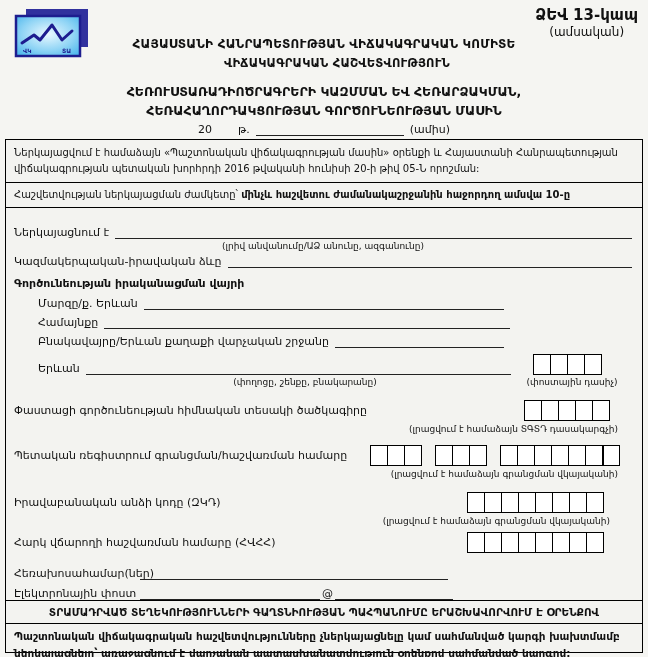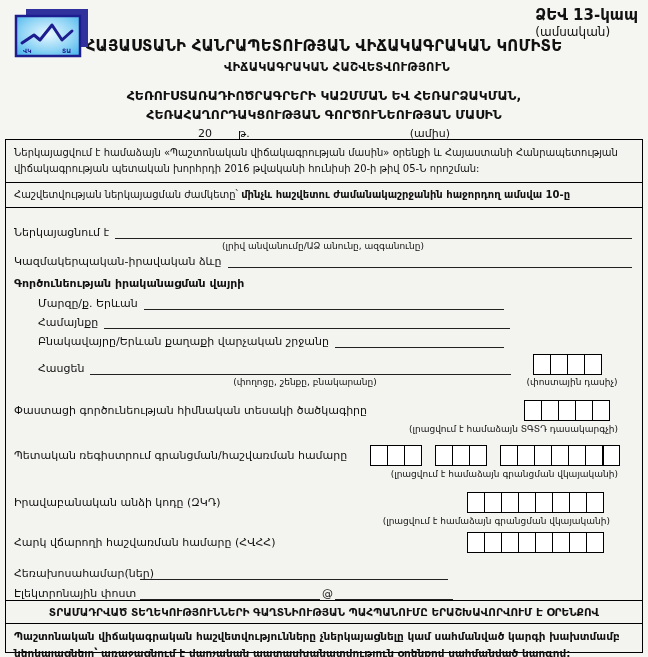--- a/index.html
+++ b/index.html
@@ -8,25 +8,25 @@
     width: 648px; height: 657px;
     background: #f5f5f2;
     font-family: "DejaVu Sans", sans-serif;
     color: #111;
     position: relative;
     overflow: hidden;
   }
   
   .header { position: relative; height: 139px; padding-top: 6px; }
   .logo { position: absolute; left: 10px; top: 7px; width: 82px; height: 52px; }
-  .form-code-block { position: absolute; right: 10px; top: 6px; text-align: left; }
+  .form-code-block { position: absolute; right: 10px; top: 6px; text-align: center; }
   .form-code { font-weight: bold; font-size: 15px; }
   .form-period { font-size: 12px; margin-top: 1px; }
   .hdr-center { text-align: center; }
-  .committee { font-weight: bold; font-size: 15px; margin-top: 31px; letter-spacing: .2px; }
+  .committee { font-weight: bold; font-size: 12px; margin-top: 31px; letter-spacing: .2px; }
   .report-type { font-weight: bold; font-size: 11.5px; margin-top: 5px; letter-spacing: .2px; padding-left: 26px; }
   .title1 { font-weight: bold; font-size: 12.5px; margin-top: 14px; }
   .title2 { font-weight: bold; font-size: 12.5px; margin-top: 4px; }
   .dateline { font-size: 11px; margin-top: 5px; display: flex; justify-content: center; align-items: flex-end; gap: 6px; }
   .year-gap { display: inline-block; width: 14px; }
   .blank { display: inline-block; border-bottom: 1px solid #222; height: 12px; }
   .month-line { width: 148px; }
   
   .form-body { position: absolute; left: 5px; right: 5px; top: 139px; bottom: 4px;
                border: 1px solid #000; background: #f3f3f0; display: flex; flex-direction: column; }
@@ -140,21 +140,21 @@
       <span class="fill" data-name="community-input-blank"></span>
     </div>
 
     <div class="frow indent" style="margin-top:6px;margin-right:128px" data-name="settlement-row">
       <span class="lbl" data-name="settlement-label">Բնակավայրը/Երևան քաղաքի վարչական շրջանը</span>
       <span class="fill" data-name="settlement-input-blank"></span>
     </div>
 
     <div class="addr-wrap indent" style="margin-top:6px" data-name="address-row">
       <div class="frow addr-left">
-        <span class="lbl" data-name="address-label">Հասցեն</span>
+        <span class="lbl" data-name="address-label">Երևան</span>
         <span class="fill" data-name="address-input-blank"></span>
       </div>
       <div style="margin-right:30px">
         <div class="cells" data-name="postal-code-boxes">
             <div class="cell" data-name="input-cell"></div>
             <div class="cell" data-name="input-cell"></div>
             <div class="cell" data-name="input-cell"></div>
             <div class="cell" data-name="input-cell"></div>
           </div>
       </div>

